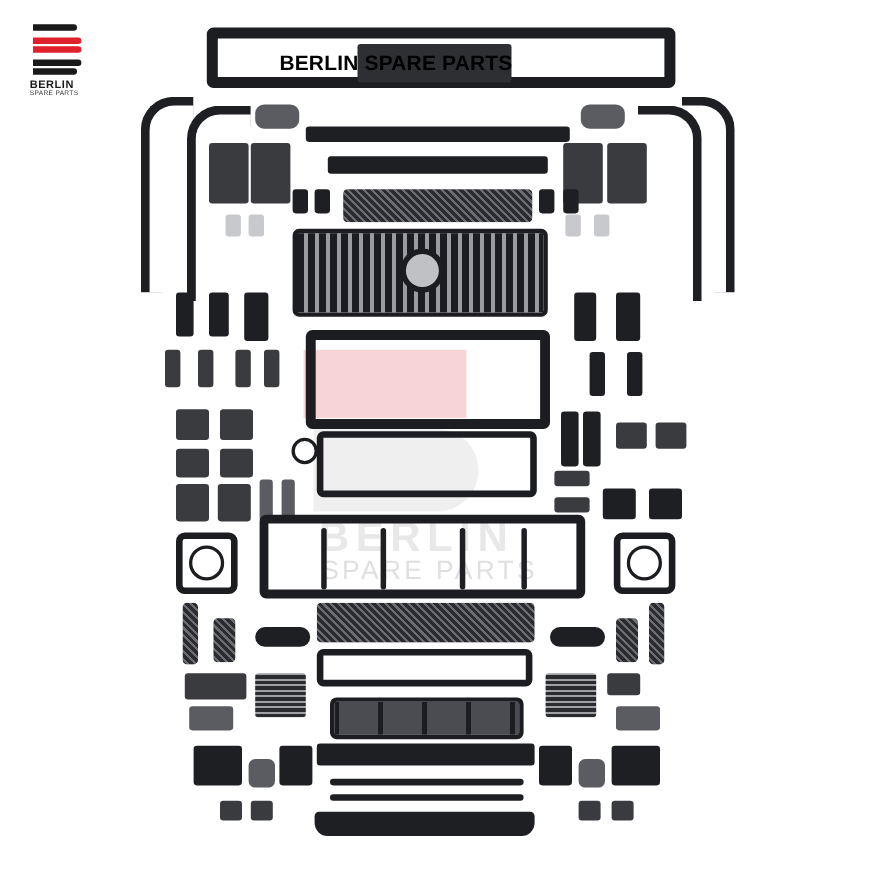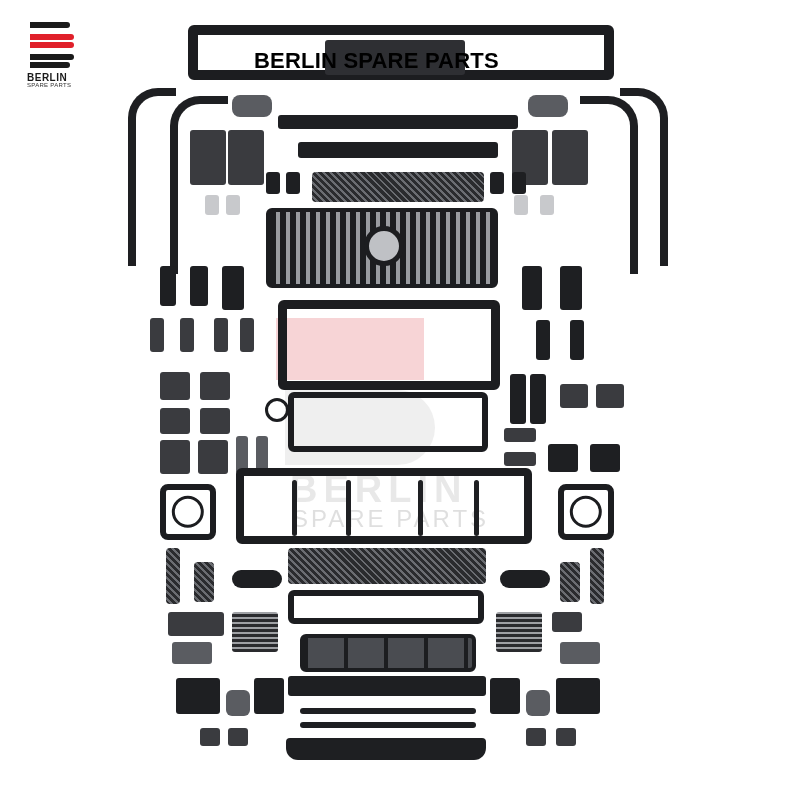--- a/index.html
+++ b/index.html
@@ -14,21 +14,21 @@
   .grille { position:absolute; background:
       repeating-linear-gradient(90deg,#1c1d20 0 6px,#9a9ca1 6px 10px);
       border:4px solid #1c1d20; border-radius:6px; box-sizing:border-box; }
   .ring { position:absolute; border-radius:50%; border:8px solid #1c1d20; box-sizing:border-box; }
   .sq-ring { position:absolute; border:6px solid #1c1d20; border-radius:8px; box-sizing:border-box; }
   .sq-ring::after { content:""; position:absolute; left:50%; top:50%; width:60%; height:60%; transform:translate(-50%,-50%); border-radius:50%; border:3px solid #1c1d20; }
   .logo-b { position:absolute; left:30px; top:22px; width:44px; height:46px; }
   .logo-b .bar { position:absolute; left:0; height:6px; border-radius:0 6px 6px 0; }
   .brand-name { position:absolute; left:27px; top:72px; font-weight:bold; font-size:10px; letter-spacing:0.5px; color:#1a1a1a; }
   .brand-sub { position:absolute; left:27px; top:82px; font-size:6px; letter-spacing:0.3px; color:#333; }
-  .watermark-title { position:absolute; left:254px; top:48px; font-weight:bold; font-size:22px; color:#000; letter-spacing:0.2px; white-space:nowrap; }
+  .watermark-title { position:absolute; left:254px; top:48px; font-weight:bold; font-size:19px; color:#000; letter-spacing:0.2px; white-space:nowrap; }
   .wm-b-red { position:absolute; left:276px; top:318px; width:148px; height:62px; background:rgba(220,60,70,0.22); }
   .wm-b-grey { position:absolute; left:285px; top:390px; width:150px; height:75px; background:rgba(120,120,120,0.12); border-radius:0 40px 40px 0; }
   .wm-word { position:absolute; left:290px; top:468px; font-size:38px; font-weight:bold; color:rgba(150,150,150,0.22); letter-spacing:6px; }
   .wm-sub { position:absolute; left:292px; top:505px; font-size:24px; color:rgba(150,150,150,0.3); letter-spacing:3px; }
   .fender { position:absolute; border-left:8px solid #1e1f22; border-top:8px solid #1e1f22; border-radius:30px 0 0 0; }
 </style>
 </head>
 <body>
 
 <div>

